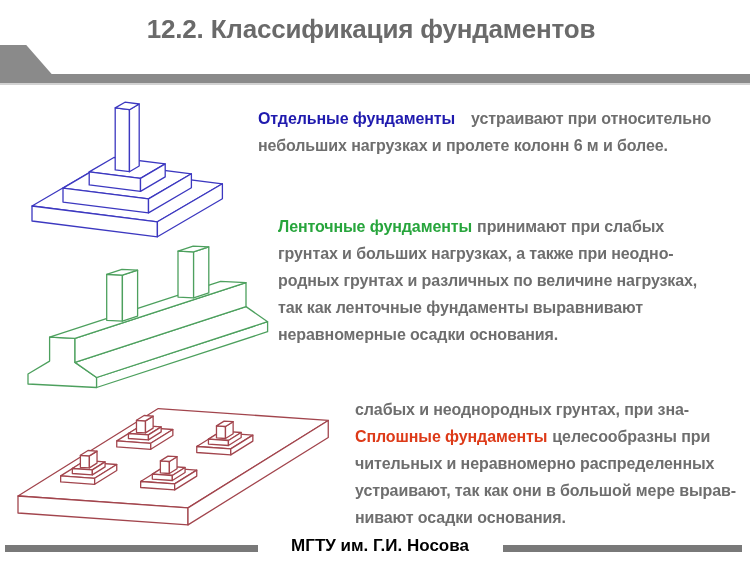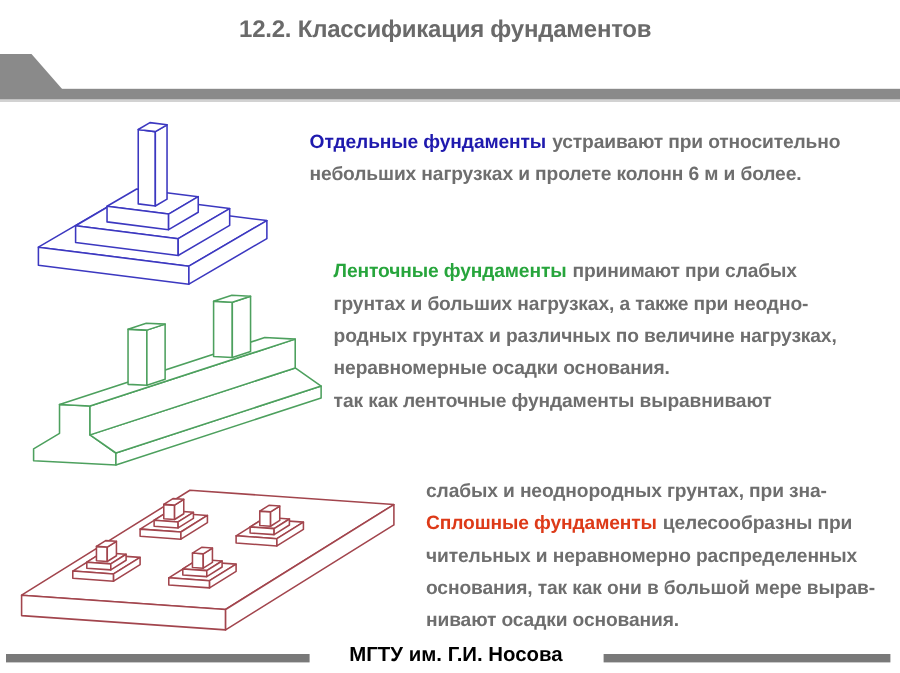--- a/index.html
+++ b/index.html
@@ -3,35 +3,35 @@
 <meta charset="utf-8">
 <style>
   html,body{margin:0;padding:0;background:#fff;}
   #slide{
     position:relative;width:750px;height:561px;background:#ffffff;
     overflow:hidden;font-family:"Liberation Sans", sans-serif;
   }
   
   .title{
     position:absolute;left:0;top:14px;width:742px;text-align:center;
-    font-size:20px;font-weight:bold;color:#6a6a6a;letter-spacing:-0.2px;
+    font-size:26px;font-weight:bold;color:#6a6a6a;letter-spacing:-0.2px;
   }
   .corner-accent{
     position:absolute;left:0;top:45px;width:75px;height:30px;background:#8a8a8a;
     clip-path:polygon(0 0,35% 0,70% 100%,0 100%);
   }
   .header-rule{position:absolute;left:0;top:74px;width:750px;height:9px;background:#8a8a8a;}
   .header-rule-light{position:absolute;left:0;top:83px;width:750px;height:2px;background:#d2d2d2;}
   
   .section-text{position:absolute;color:#6e6e6e;font-weight:bold;font-size:16px;
     line-height:27px;letter-spacing:-0.1px;white-space:nowrap;}
   .s1{left:258px;top:105px;}
   .s2{left:278px;top:213px;}
   .s3{left:355px;top:396px;}
-  .h-blue{color:#1f1aae;margin-right:5px;}
+  .h-blue{color:#1f1aae;margin-right:16px;}
   .h-green{color:#27a53c;margin-right:5px;margin-top:15px;}
   .h-red{color:#dd3a18;margin-right:5px;}
   
   .drawing{position:absolute;}
   .d-blue{left:10px;top:90px;}
   .d-green{left:12px;top:230px;}
   .d-red{left:0px;top:388px;}
   .drawing polygon{fill:#ffffff;stroke-linejoin:round;stroke-width:1.3;}
   .d-blue polygon{stroke:#3c38c0;}
   .d-green polygon{stroke:#4da05e;}
@@ -90,22 +90,22 @@
       <polygon points="179.6,15.9 194.8,10.9 194.8,56.9 179.6,61.9"></polygon>
       <polygon points="164,15.1 179.2,10.1 194.8,10.9 179.6,15.9"></polygon>
     </g>
   </svg>
   <div class="section-text s2">
     <div>
       <span class="h-green">Ленточные фундаменты</span><span>принимают при слабых</span>
     </div>
     <div>грунтах и больших нагрузках, а также при неодно-</div>
     <div>родных грунтах и различных по величине нагрузках,</div>
+    <div>так как ленточные фундаменты выравнивают</div>
     <div>неравномерные осадки основания.</div>
-    <div>так как ленточные фундаменты выравнивают</div>
   </div>
 
   <svg class="drawing d-red" width="345" height="142" viewBox="0 0 345 142">
     <defs>
       <g id="footing">
         <polygon points="60.65,87.9 94.65,90.3 116.75,76.5 82.75,74.1"></polygon>
         <polygon points="60.65,87.9 94.65,90.3 94.65,96.3 60.65,93.9"></polygon>
         <polygon points="94.65,90.3 116.75,76.5 116.75,82.5 94.65,96.3"></polygon>
         <polygon points="72.33,80.5 92.33,81.9 105.08,73.9 85.08,72.5"></polygon>
         <polygon points="72.33,80.5 92.33,81.9 92.33,86.9 72.33,85.5"></polygon>
@@ -122,21 +122,21 @@
     <use href="#footing" xlink:href="#footing" transform="translate(136.1,-29.38)"></use>
     <use href="#footing" xlink:href="#footing" transform="translate(80,5.6)"></use>
     <use href="#footing" xlink:href="#footing"></use>
   </svg>
   <div class="section-text s3">
     <div>слабых и неоднородных грунтах, при зна-</div>
     <div>
       <span class="h-red">Сплошные фундаменты</span><span>целесообразны при</span>
     </div>
     <div>чительных и неравномерно распределенных</div>
-    <div>основания, так как они в большой мере вырав-</div>
+    <div>устраивают, так как они в большой мере вырав-</div>
     <div>нивают осадки основания.</div>
   </div>
 
   <div class="footer-bar left"></div>
   <div class="footer-text">МГТУ им. Г.И. Носова</div>
   <div class="footer-bar right"></div>
 
 </div>
 
 </body></html>

